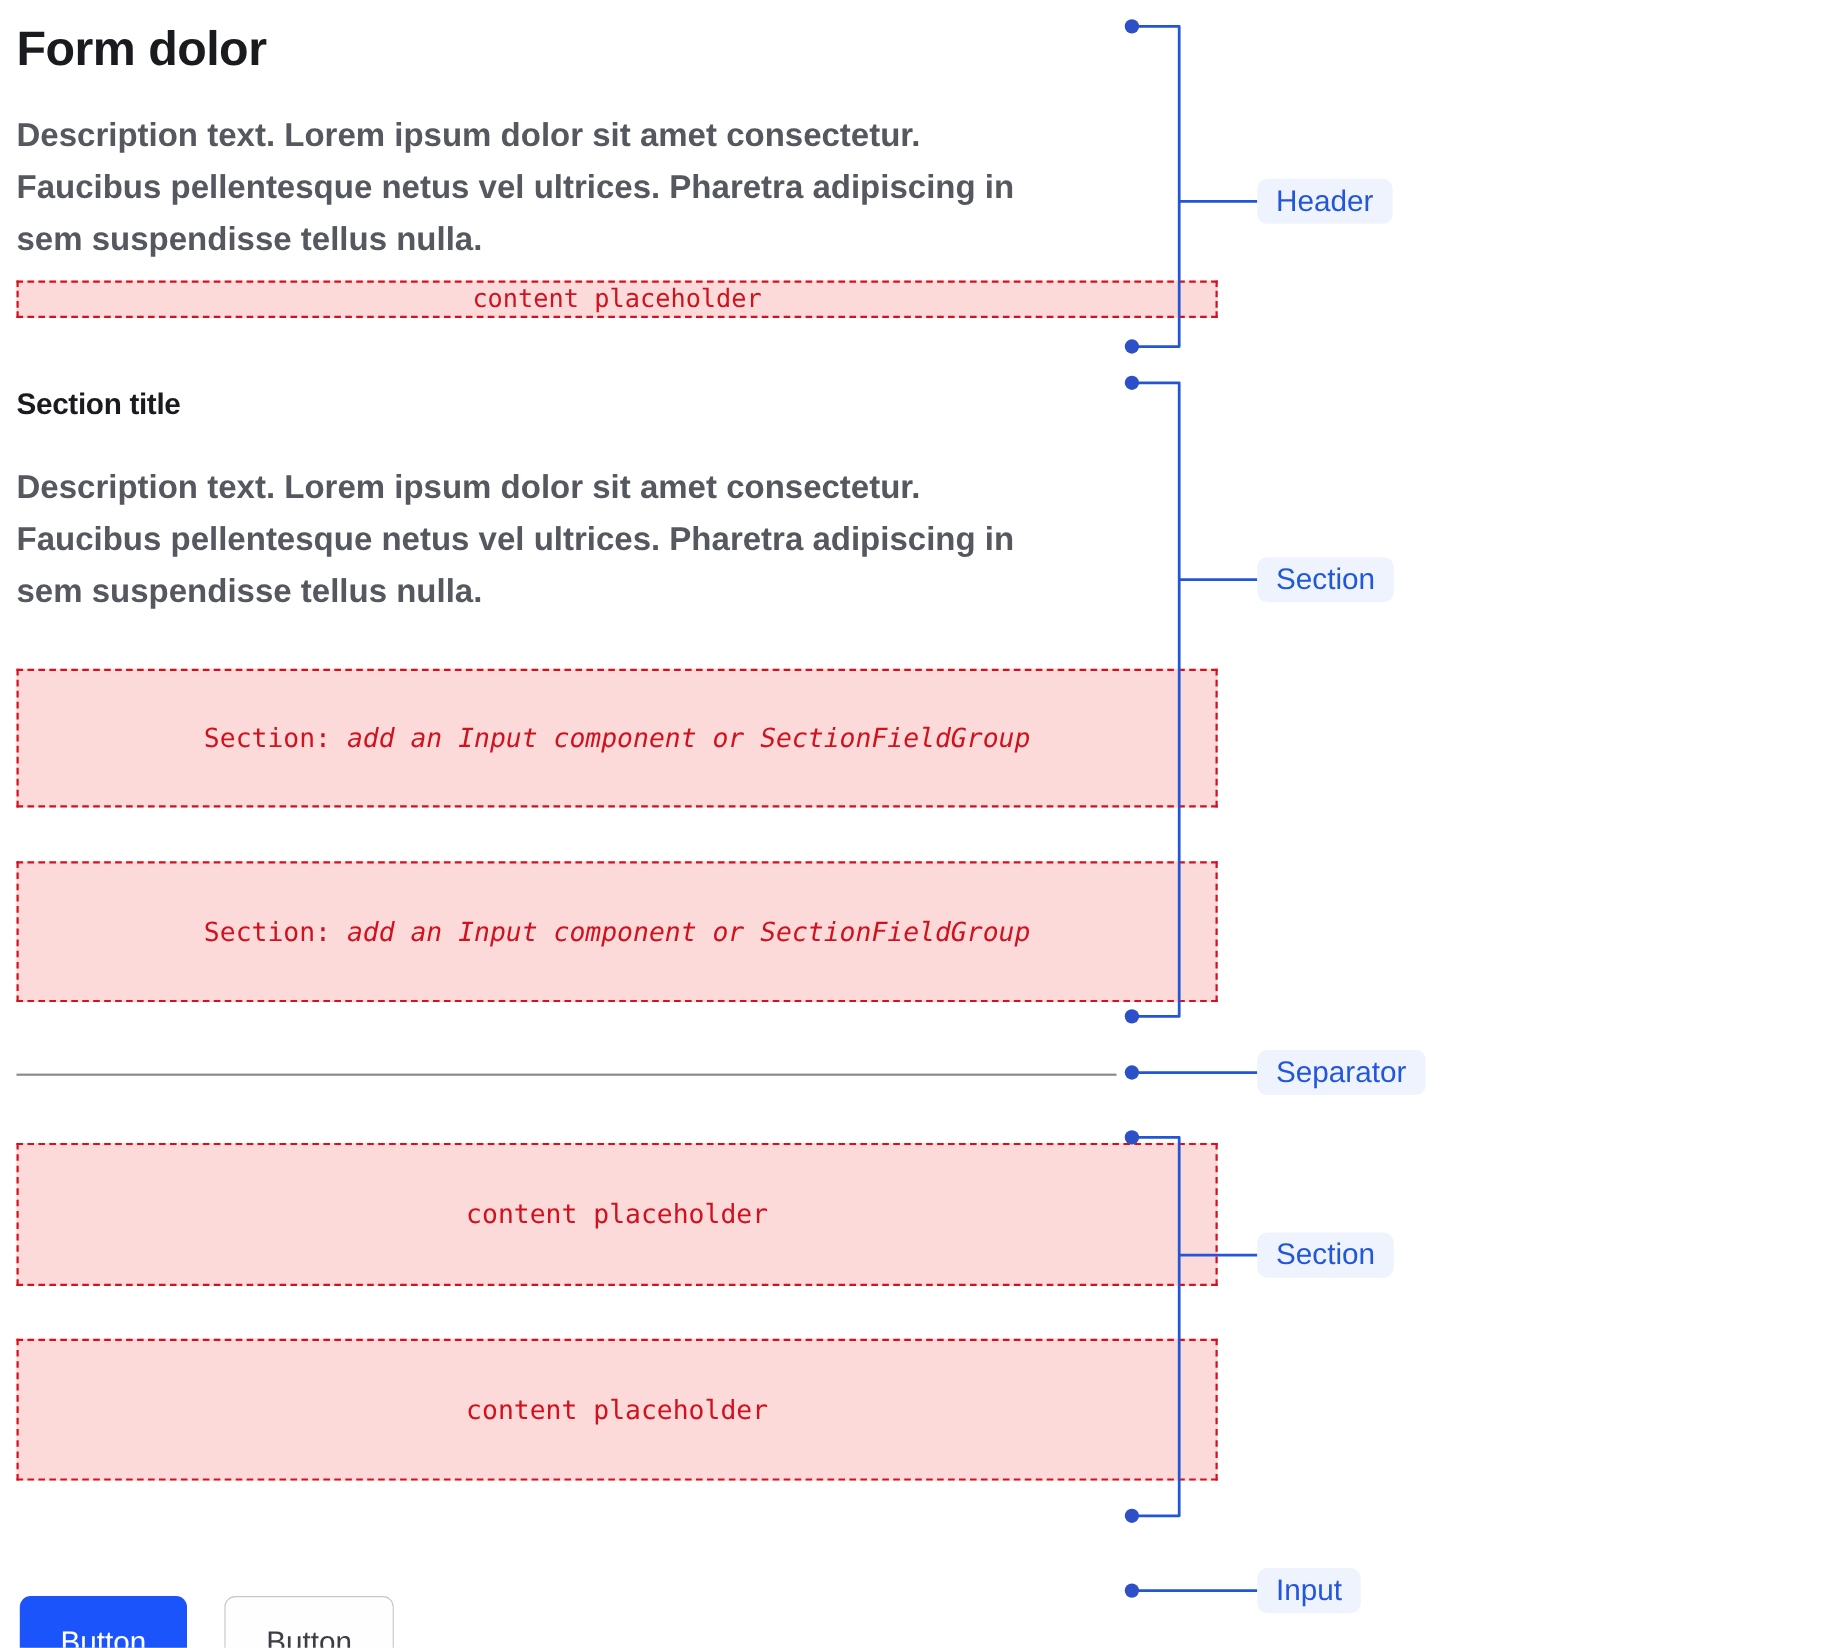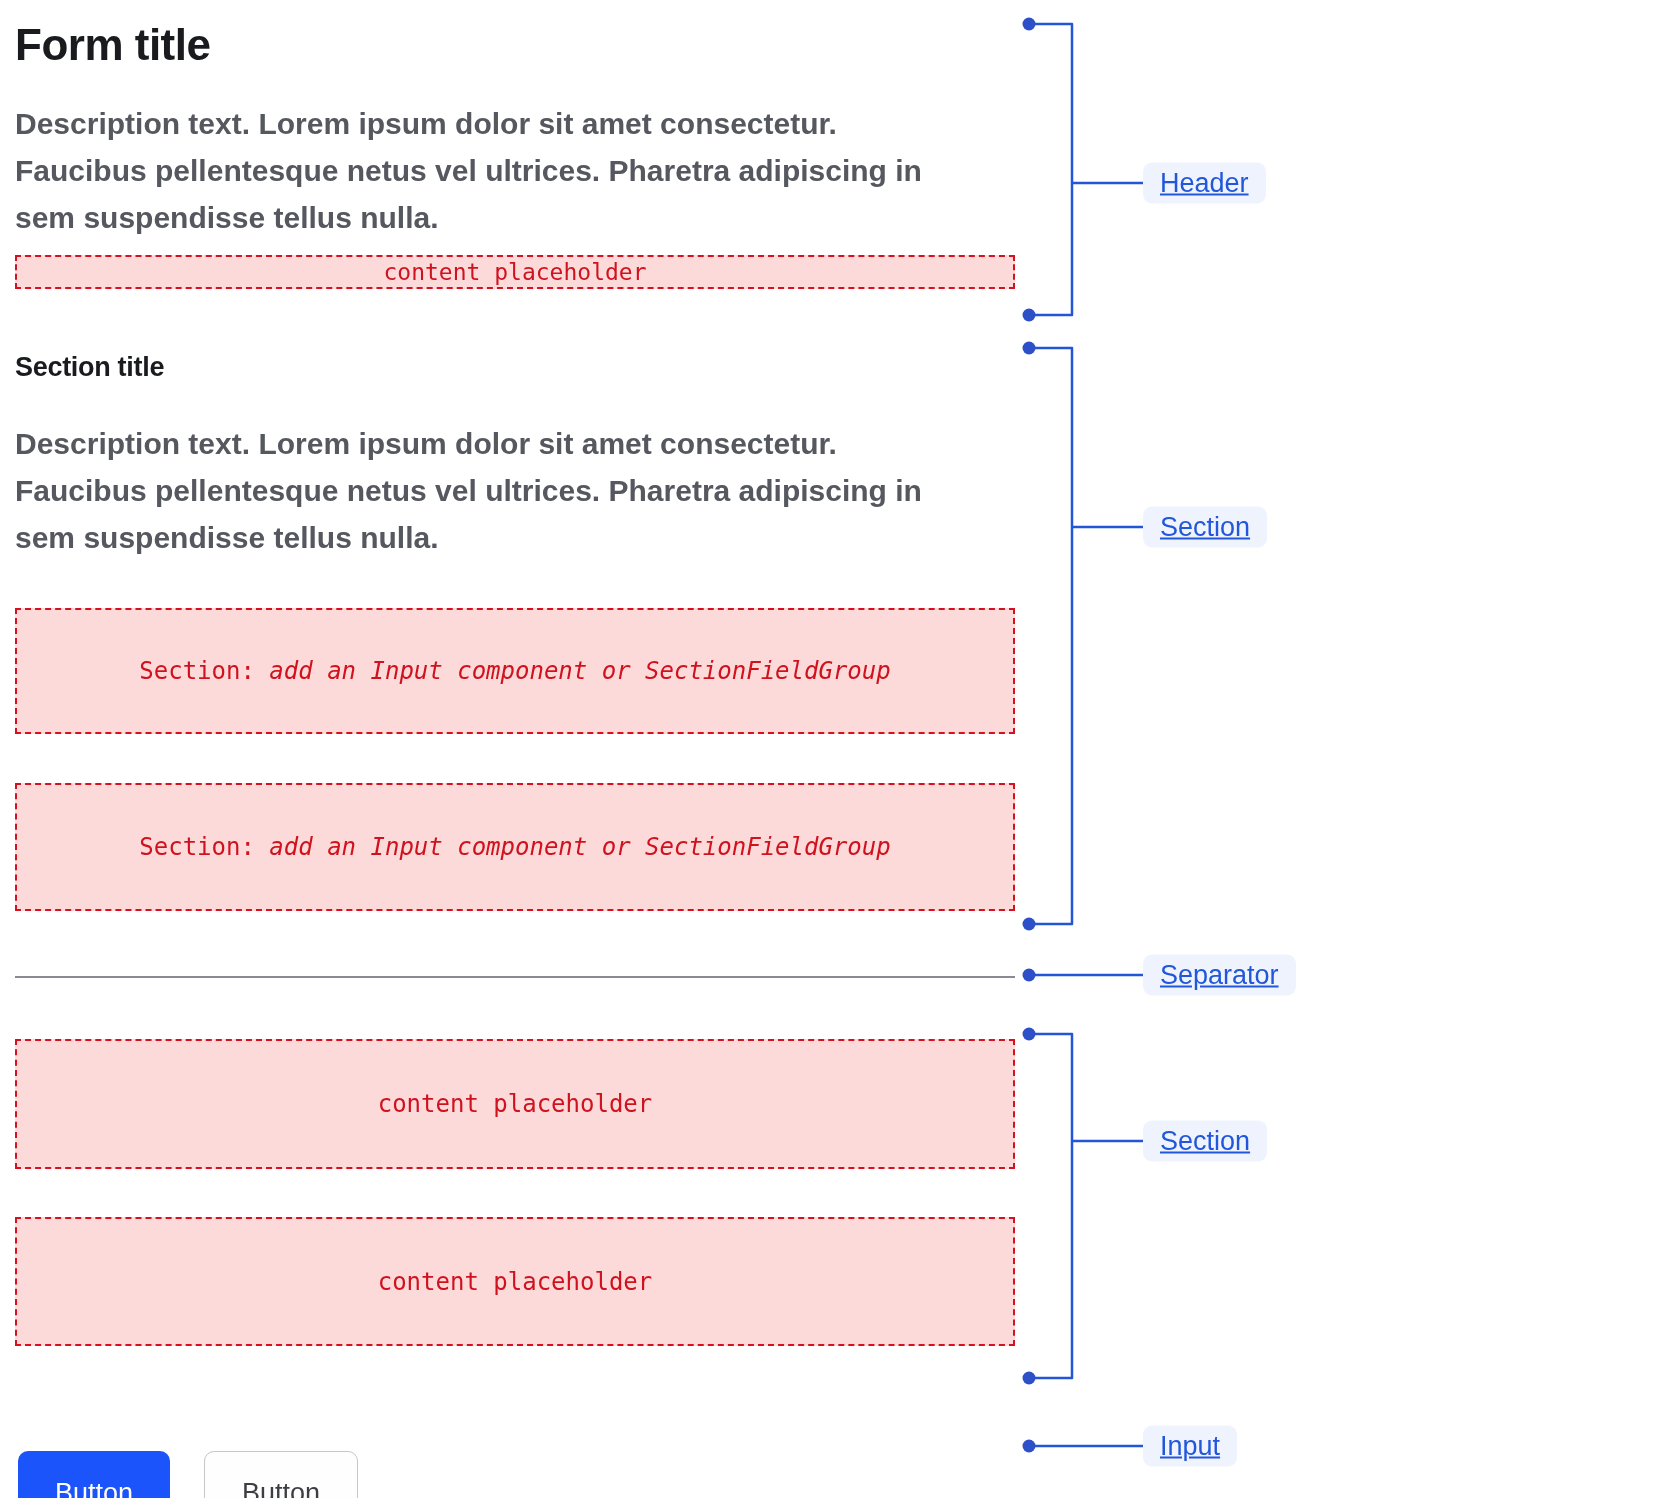--- a/index.html
+++ b/index.html
@@ -20,21 +20,21 @@
     font-size:27px;font-weight:700;color:#1a1b1e;letter-spacing:-0.3px;
   }
   .desc{
     left:15px;width:960px;
     font-size:30px;line-height:47px;color:#55585f;font-weight:700;
   }
   .desc-1{top:100px;}
   .desc-2{top:420px;}
 
   .ph-box{
-    left:15px;width:1000px;box-sizing:border-box;
+    left:15px;width:1092px;box-sizing:border-box;
     background:#fcdada;border:2px dashed #d6101f;
     display:flex;align-items:center;justify-content:center;
     font-family:"DejaVu Sans Mono", monospace;
     color:#d0121f;
   }
   .ph-strip{top:255px;height:34px;font-size:23px;}
   .ph-section-1{top:608px;height:126px;font-size:24px;}
   .ph-section-2{top:783px;height:128px;font-size:24px;}
   .ph-content-1{top:1039px;height:130px;font-size:24px;}
   .ph-content-2{top:1217px;height:129px;font-size:24px;}
@@ -56,27 +56,27 @@
     left:204px;width:154px;background:#fefefe;color:#3c3e43;
     border:1.5px solid #c6c6cb;
   }
 
   
   .conn-svg{left:0;top:0;pointer-events:none;}
   .anno-label{
     left:1143px;transform:translateY(-50%);
     background:#eef3fd;color:#2257da;
     font-size:27px;font-weight:400;
-    padding:5px 17px;border-radius:9px;white-space:nowrap;text-decoration:underline;
+    padding:5px 17px;border-radius:9px;white-space:nowrap;
   }
 </style>
 </head>
 <body>
 
-<div class="abs form-title">Form title</div>
+<div class="abs form-title">Form dolor</div>
 
 <div class="abs desc desc-1">
   <div>Description text. Lorem ipsum dolor sit amet consectetur.</div>
   <div>Faucibus pellentesque netus vel ultrices. Pharetra adipiscing in</div>
   <div>sem suspendisse tellus nulla.</div>
 </div>
 
 <div class="abs ph-box ph-strip">
   <span>content placeholder</span>
 </div>

